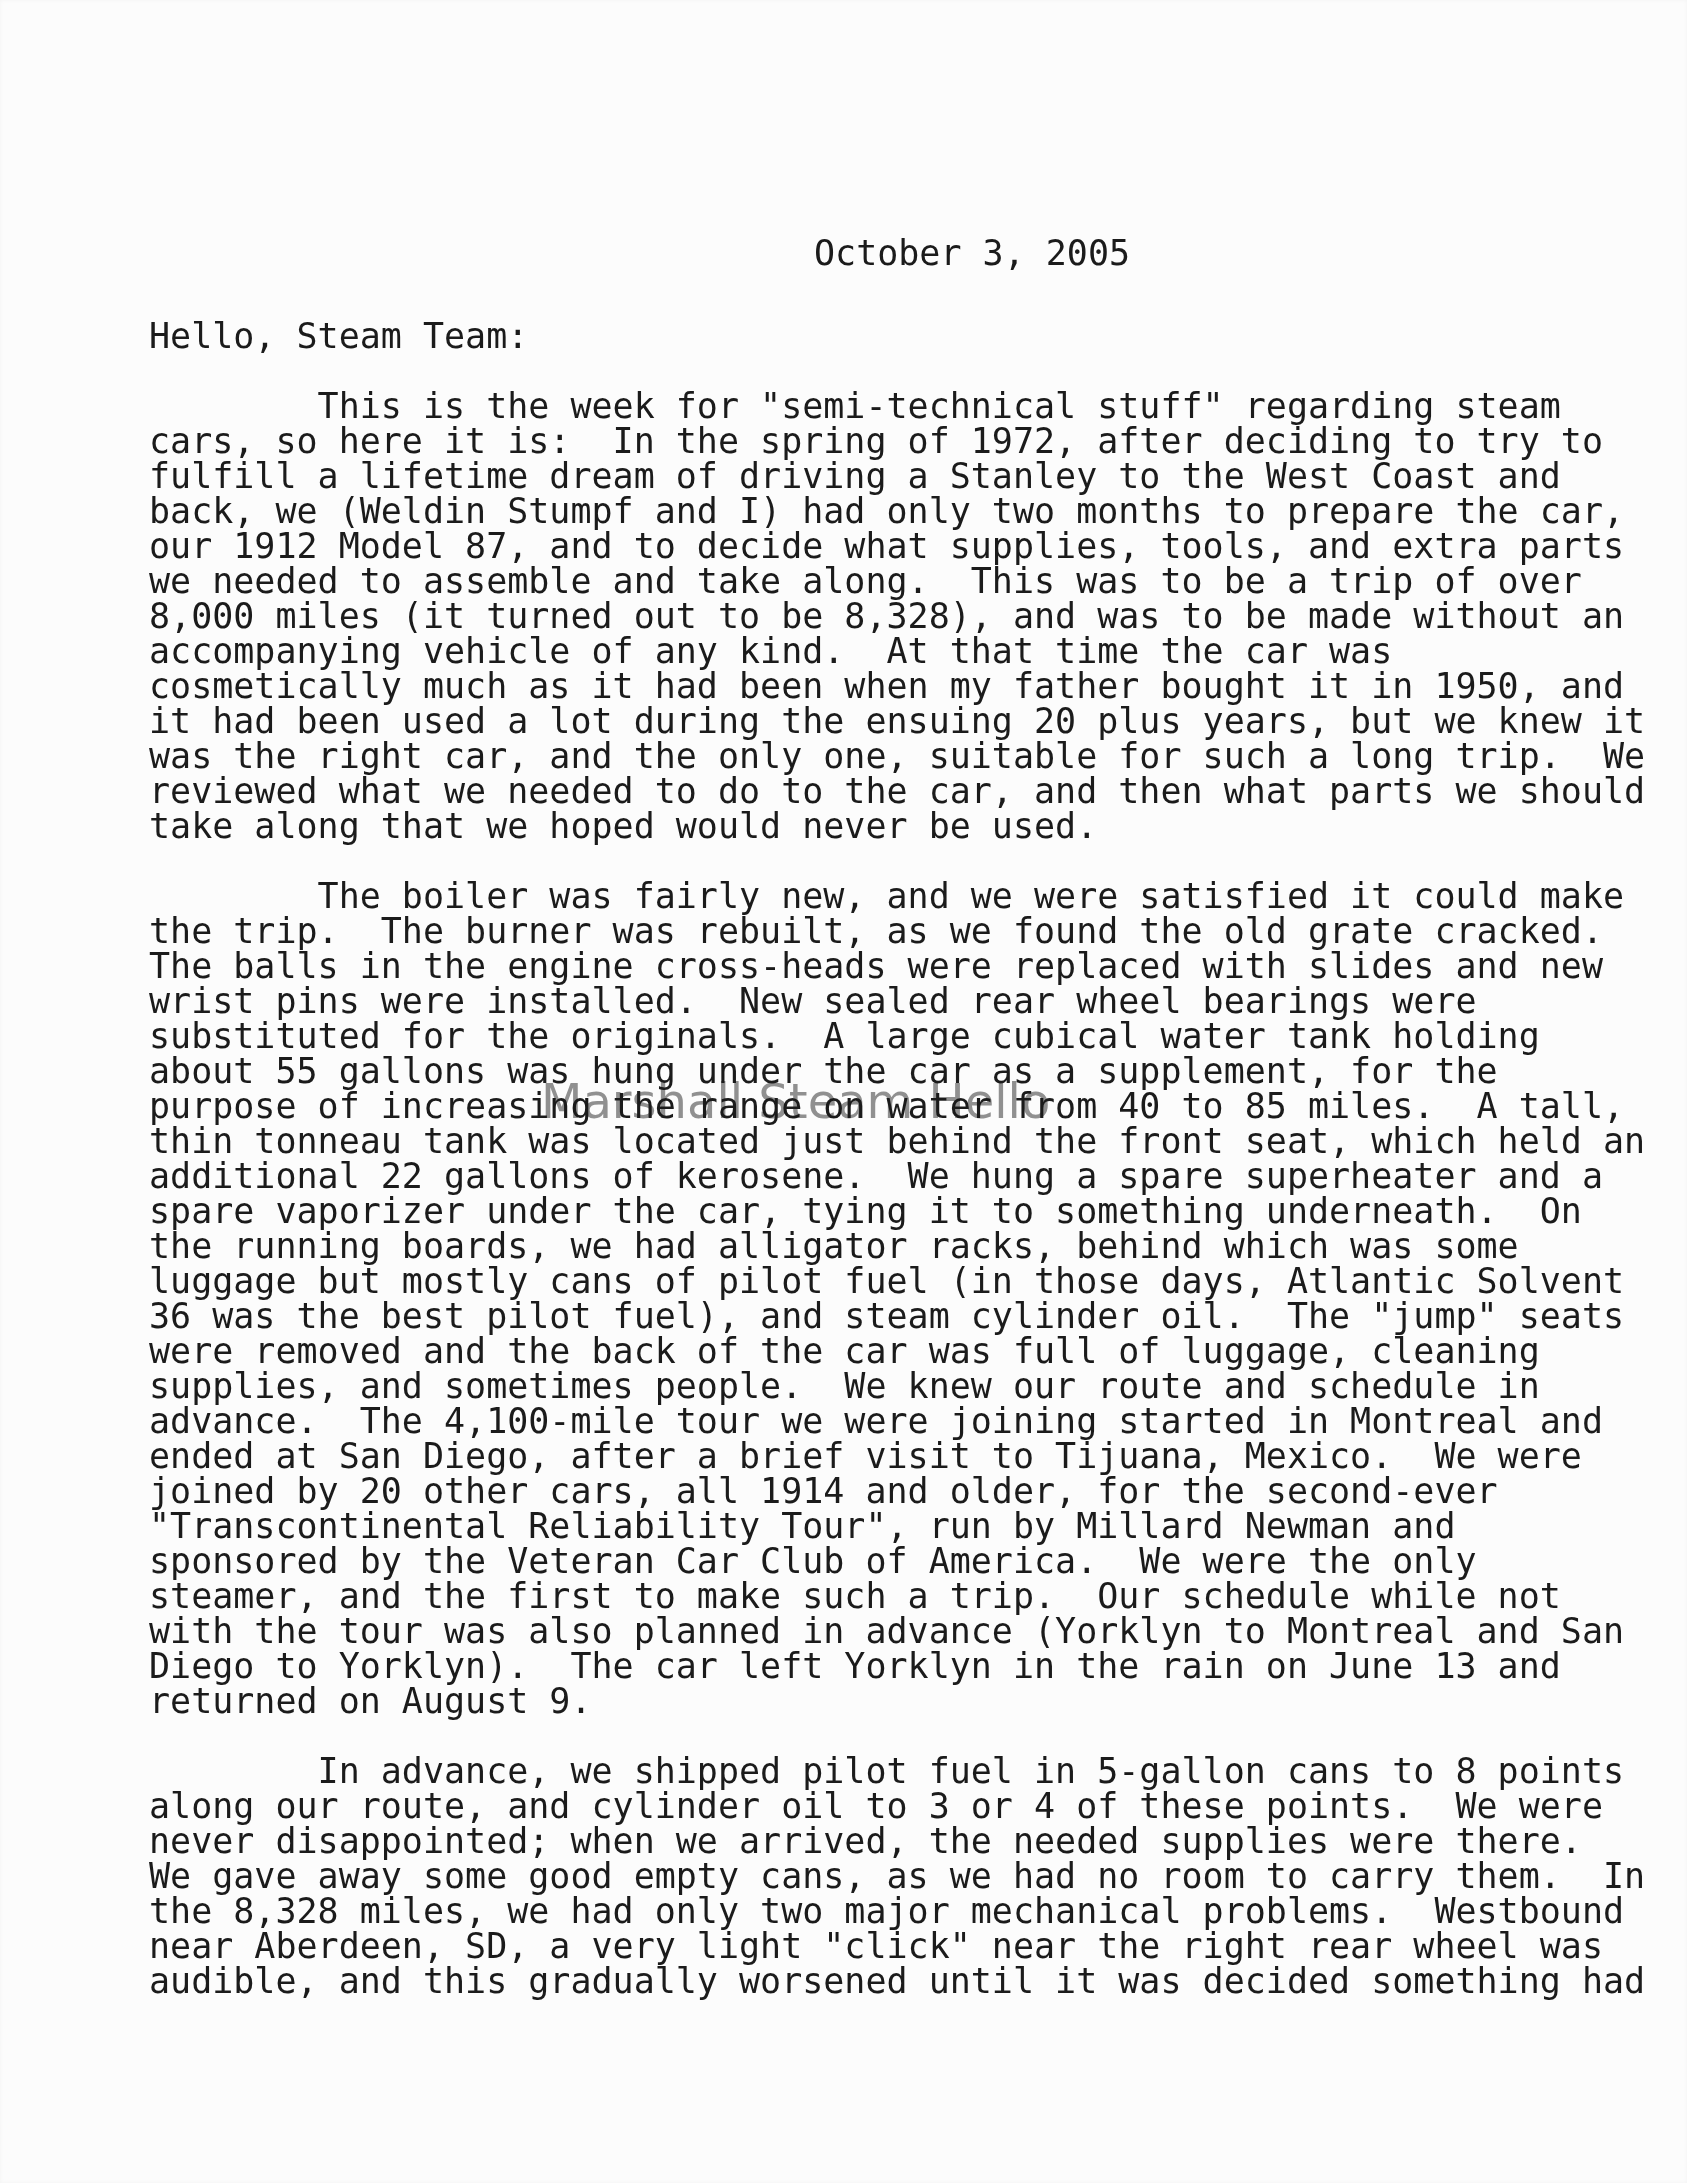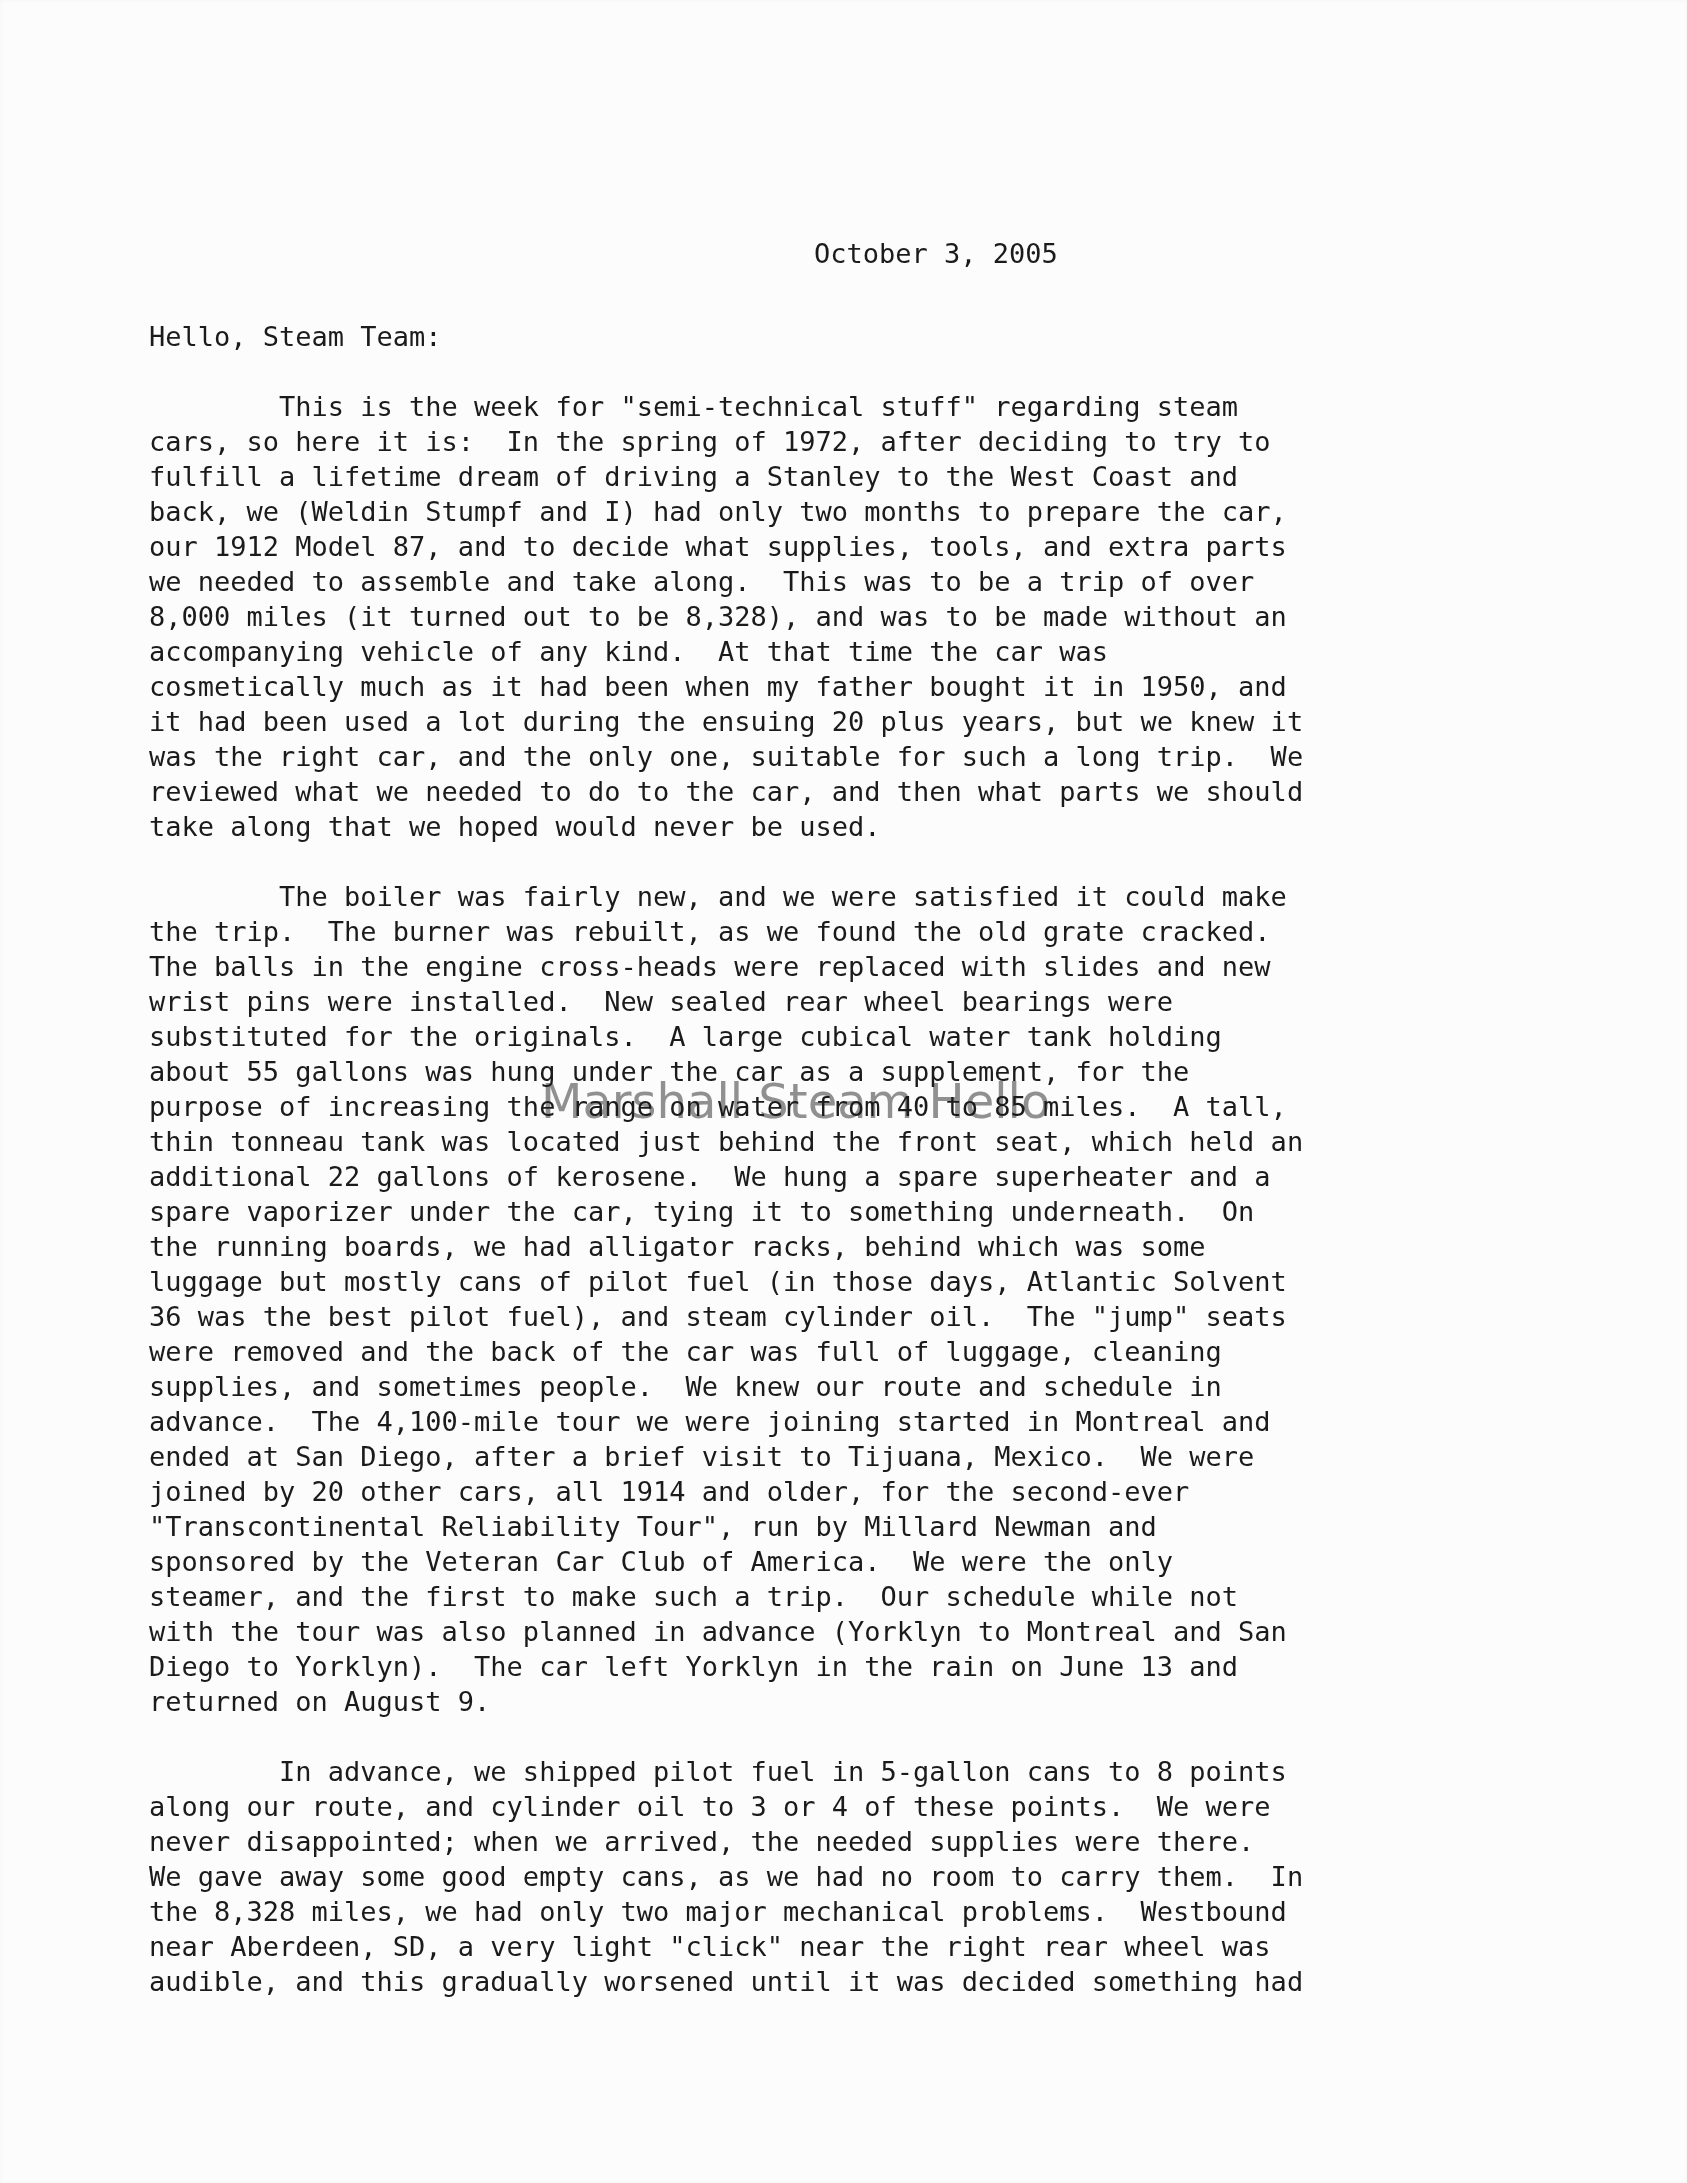--- a/index.html
+++ b/index.html
@@ -38,21 +38,21 @@
     font-weight: 400;
     white-space: nowrap;
     letter-spacing: 0px;
     z-index: 1;
   }
   pre {
     margin: 0;
     padding: 0;
     white-space: pre;
     font-family: "DejaVu Sans Mono", monospace;
-    font-size: 27px;
+    font-size: 35px;
     line-height: 35px;
     z-index: 2;
     position: absolute;
   }
   .date-line {
     left: 814px;
     top: 236px;
   }
   .body-text {
     left: 149px;

